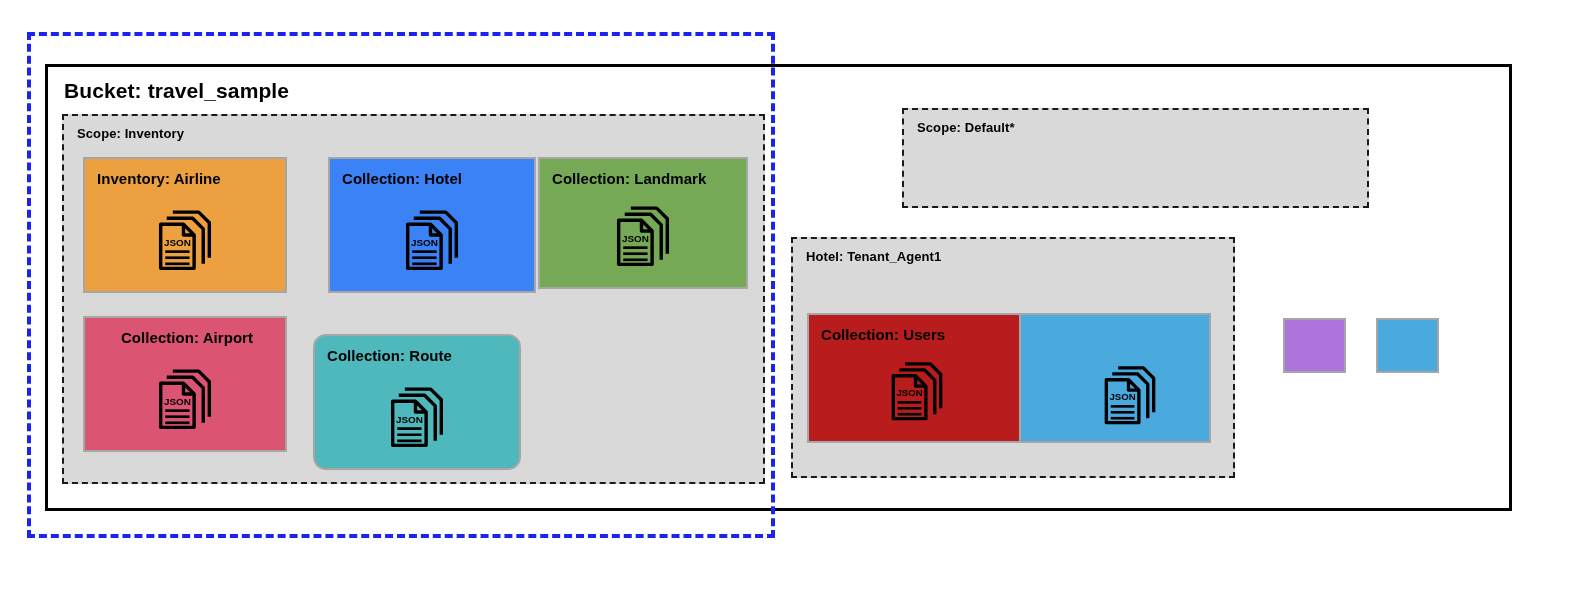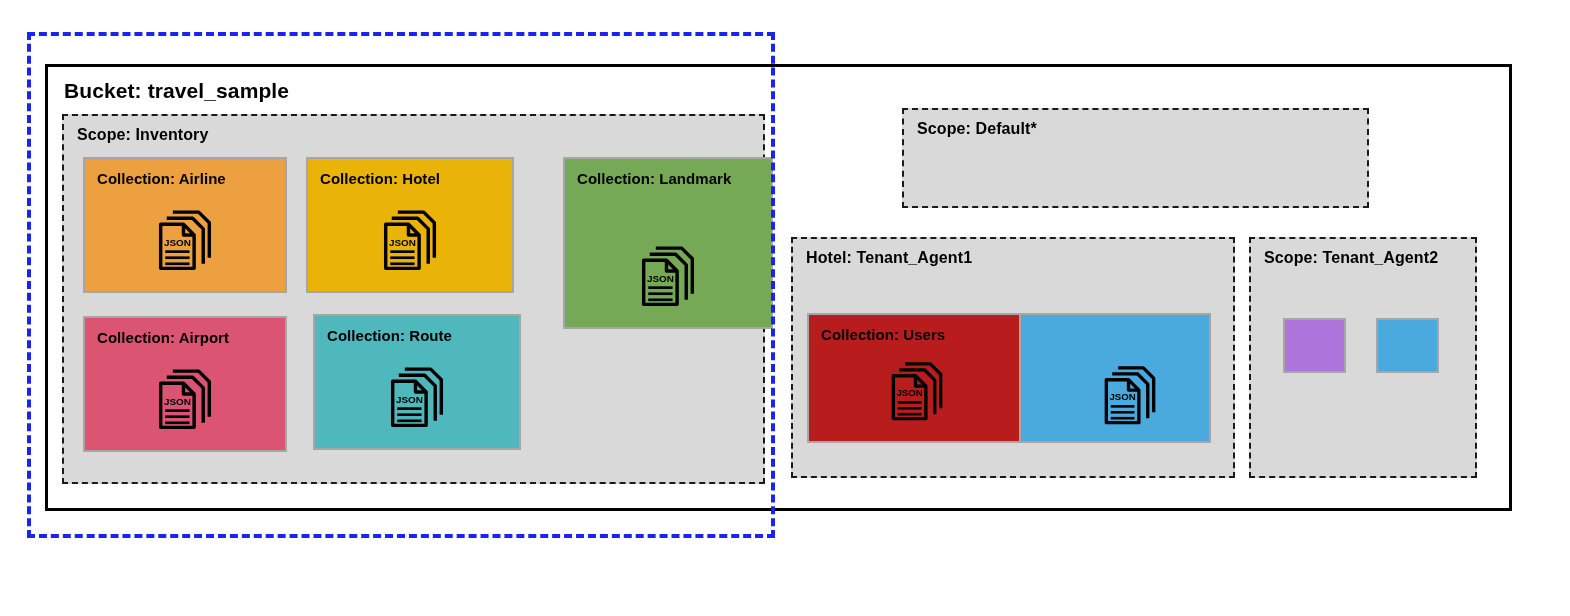--- a/index.html
+++ b/index.html
@@ -58,21 +58,21 @@
     position: absolute;
     background: #d9d9d9;
     border: 2.5px dashed #1a1a1a;
     box-sizing: border-box;
     z-index: 2;
   }
   .scope-title {
     position: absolute;
     left: 13px;
     top: 10px;
-    font-size: 16px;
+    font-size: 13px;
     font-weight: bold;
     color: #000000;
     letter-spacing: 0.1px;
     white-space: nowrap;
   }
 
   #scope-inventory { left: 62px;  top: 114px; width: 703px; height: 370px; }
   #scope-default   { left: 902px; top: 108px; width: 467px; height: 100px; }
   #scope-tenant1   { left: 791px; top: 237px; width: 444px; height: 241px; }
   #scope-tenant2   { left: 1249px;top: 237px; width: 228px; height: 241px; }
@@ -97,25 +97,25 @@
     letter-spacing: 0.05px;
   }
   .json-icon {
     position: absolute;
     left: 50%;
     transform: translateX(-50%);
   }
 
   
   #col-airline  { left: 83px;  top: 157px; width: 204px; height: 136px; background: #eda03f; }
-  #col-hotel    { left: 306px; top: 157px; width: 208px; height: 136px; background: #eab308; }
-  #col-landmark { left: 563px; top: 157px; width: 210px; height: 172px; background: #76a955; }
-  
-  #col-airport  { left: 83px;  top: 316px; width: 204px; height: 136px; background: #db5573; }
-  #col-route    { left: 313px; top: 314px; width: 208px; height: 136px; background: #4fb8bd; }
+  #col-hotel    { left: 328px; top: 157px; width: 208px; height: 136px; background: #3b82f6; }
+  #col-landmark { left: 538px; top: 157px; width: 210px; height: 132px; background: #76a955; }
+  
+  #col-airport  { left: 83px;  top: 316px; width: 204px; height: 136px; background: #db5573; text-align: center; }
+  #col-route    { left: 313px; top: 334px; width: 208px; height: 136px; background: #4fb8bd; border-radius: 13px; }
   
   #col-users    { left: 807px; top: 313px; width: 220px; height: 130px; background: #b91c1c; }
   #col-bookings { left: 1019px;top: 313px; width: 192px; height: 130px; background: #4aa9dd; }
   
   #col-t2-a     { left: 1283px;top: 318px; width: 63px;  height: 55px;  background: #ad74db; }
   #col-t2-b     { left: 1376px;top: 318px; width: 63px;  height: 55px;  background: #4aa9dd; }
 
   .icon-pos-default  { bottom: 8px; }
   .icon-pos-bookings { bottom: 4px; left: 58%; }
 </style>
@@ -133,26 +133,23 @@
   </div>
 
   <div class="scope" id="scope-default">
     <div class="scope-title">Scope: Default*</div>
   </div>
 
   <div class="scope" id="scope-tenant1">
     <div class="scope-title">Hotel: Tenant_Agent1</div>
   </div>
 
-  <div class="scope" id="scope-tenant2">
-    <div class="scope-title">Scope: Tenant_Agent2</div>
-  </div>
 
   <div class="collection" id="col-airline">
-    <div class="collection-label">Collection: Airline</div>
+    <div class="collection-label">Inventory: Airline</div>
     <span class="json-icon icon-pos-default">
       <svg width="76" height="76" viewBox="0 0 100 100">
           <g fill="none" stroke="#000" stroke-width="4.5" stroke-linejoin="round">
             <path d="M34 12h34l14 14v46"></path>
             <path d="M26 20h34l14 14v46"></path>
             <path d="M18 28h30l14 14v44H18z"></path>
             <path d="M48 28v14h14"></path>
           </g>
           <text x="40" y="56" font-family="'Liberation Sans',sans-serif" font-size="13" font-weight="bold" fill="#000" text-anchor="middle">JSON</text>
           <g stroke="#000" stroke-width="3.5">

